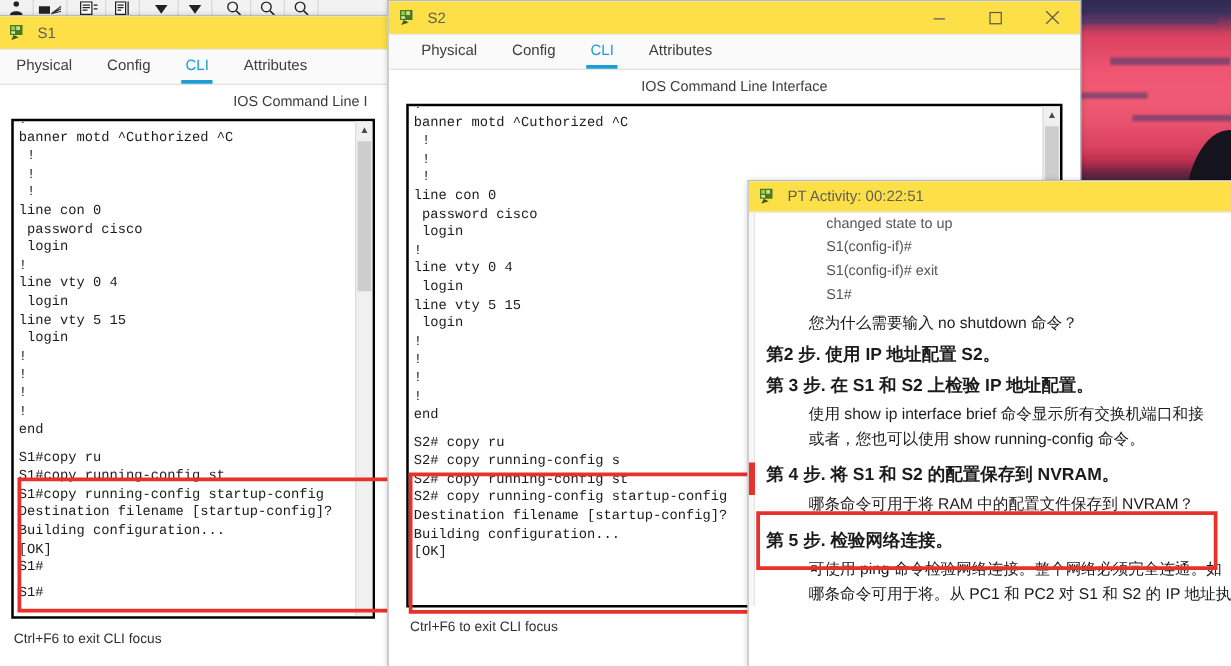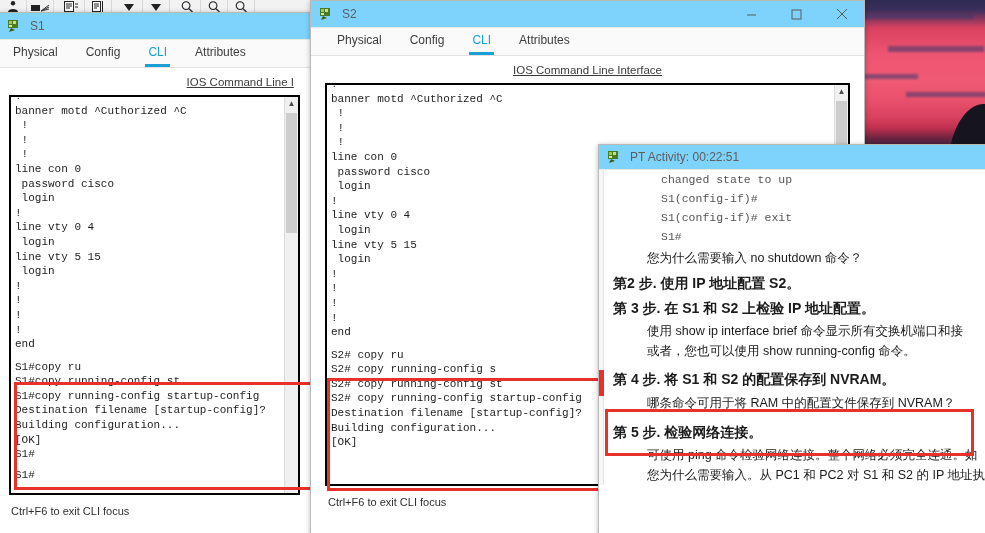--- a/index.html
+++ b/index.html
@@ -83,21 +83,21 @@
   
   .window {
     position: absolute;
     background: #ffffff;
     border: 1px solid #b9b9b9;
     box-shadow: 0 1px 5px rgba(0,0,0,0.28);
     overflow: hidden;
   }
   .titlebar {
     height: 26px;
-    background: #7dd3fc;
+    background: #fde047;
     display: flex;
     align-items: center;
     padding-left: 8px;
     border-bottom: 1px solid #e8e8e8;
     font-size: 12px;
     color: #5e5e5e;
     position: relative;
   }
   .pt-logo {
     width: 15px; height: 14px;
@@ -144,21 +144,20 @@
     height: 3px;
     background: #1a9ed4;
   }
 
   .cli-heading {
     text-align: center;
     font-size: 11.5px;
     color: #3b3b3b;
     padding: 8px 0 5px 0;
     background: #ffffff;
-    text-decoration: underline;
   }
 
   
   .term-wrap {
     position: relative;
     margin: 0 10px;
     border: 2px solid #000;
     background: #fff;
     overflow: hidden;
   }
@@ -206,21 +205,21 @@
   
   #pt-activity .doc {
     font-size: 12px;
     color: #1b1b1b;
     line-height: 21px;
     padding: 0 6px 0 10px;
     overflow: hidden;
     position: relative;
   }
   .doc-mono {
-    font-family: Liberation Mono, monospace;
+    font-family: Liberation Sans, sans-serif;
     font-size: 11.5px;
     color: #555;
     line-height: 19px;
     white-space: pre;
     padding-left: 52px;
   }
   .doc-q {
     padding-left: 38px;
     font-size: 12.5px;
     line-height: 25px;
@@ -514,19 +513,19 @@
 
       <div class="doc-step">第 3 步. 在 S1 和 S2 上检验 IP 地址配置。</div>
       <div class="doc-body2">使用 show ip interface brief 命令显示所有交换机端口和接</div>
       <div class="doc-body2">或者，您也可以使用 show running-config 命令。</div>
 
       <div class="doc-step" style="margin-top:6px;">第 4 步. 将 S1 和 S2 的配置保存到 NVRAM。</div>
       <div class="doc-body">哪条命令可用于将 RAM 中的配置文件保存到 NVRAM？</div>
 
       <div class="doc-step" style="margin-top:6px;">第 5 步. 检验网络连接。</div>
       <div class="doc-body2">可使用 ping 命令检验网络连接。整个网络必须完全连通。如</div>
-      <div class="doc-body2">您为什么需要输入。从 PC1 和 PC2 对 S1 和 S2 的 IP 地址执</div>
+      <div class="doc-body2">哪条命令可用于将。从 PC1 和 PC2 对 S1 和 S2 的 IP 地址执</div>
     </div>
   </div>
 
   <div class="redbox" style="left:605px; top:409px; width:369px; height:47px;"></div>
 
 </div>
 
 </body></html>

